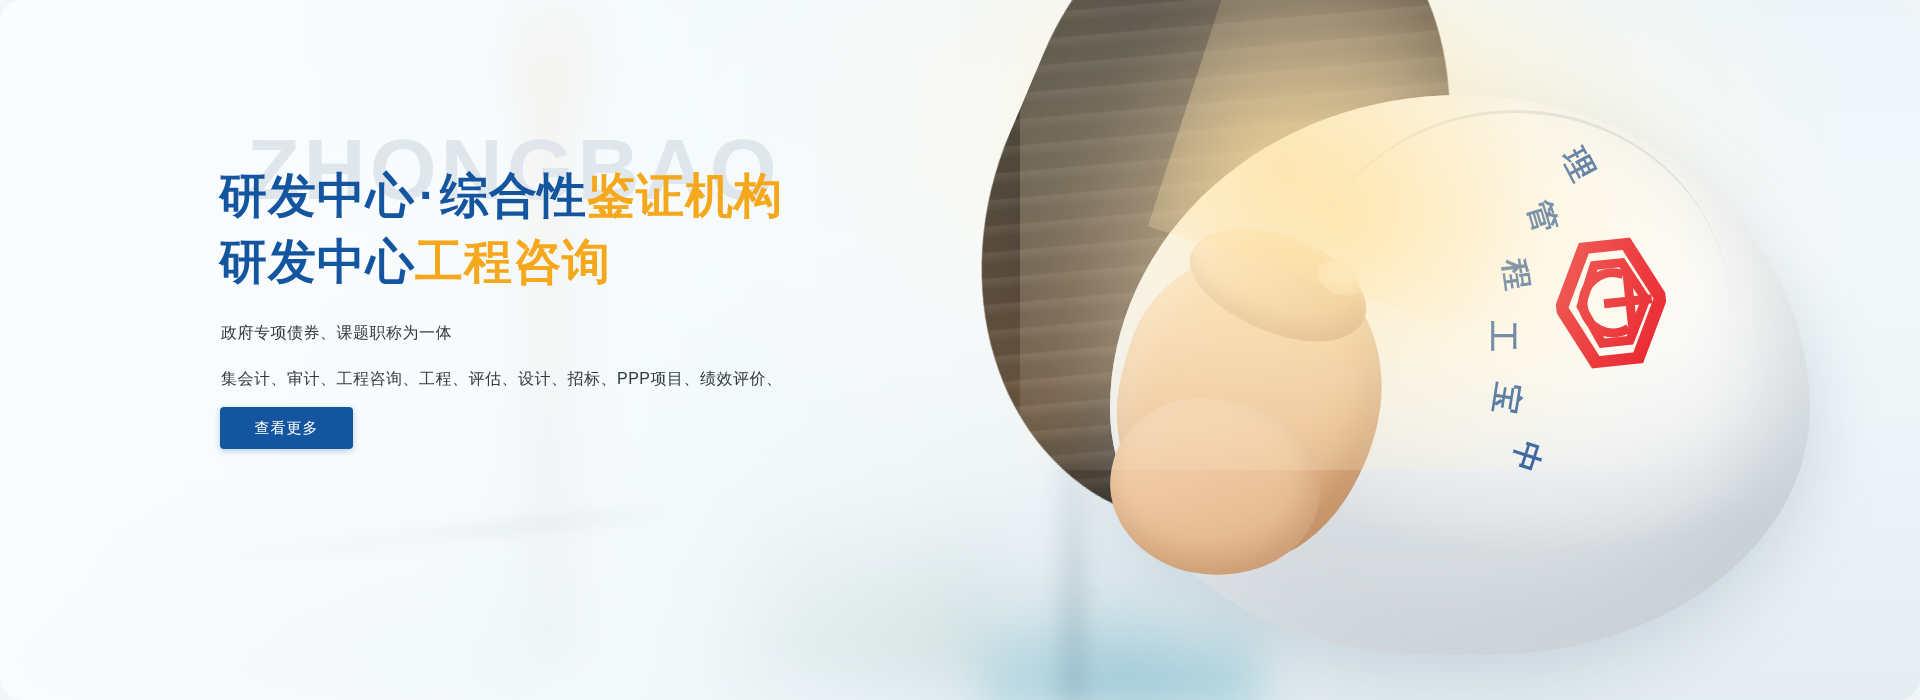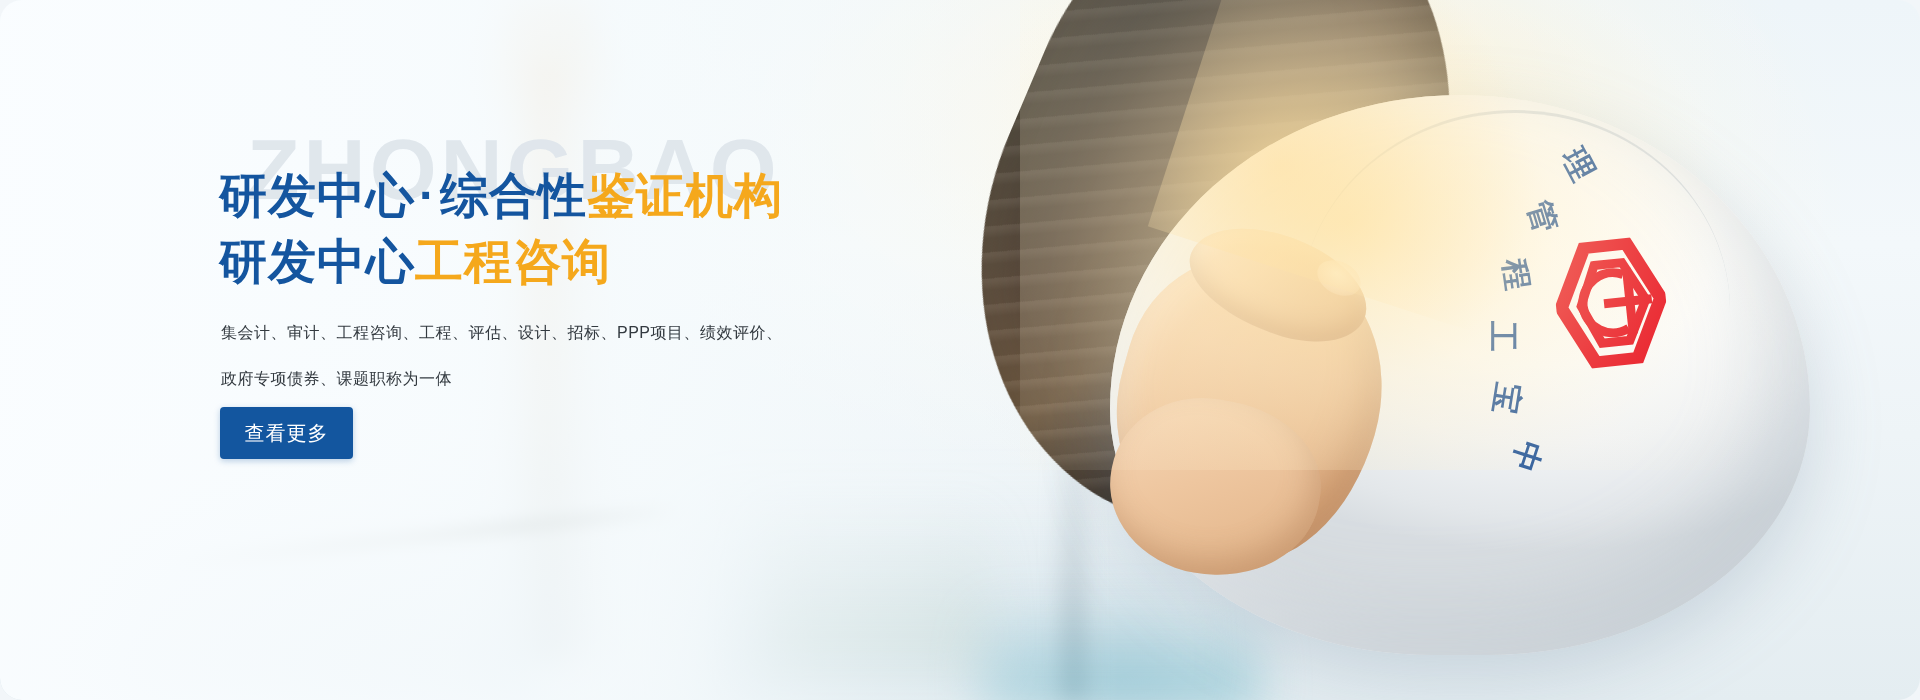--- a/index.html
+++ b/index.html
@@ -222,24 +222,24 @@
   .hl-dot    { color:#14559f; padding:0 4px; }
 
   .desc { position:absolute; left:2px; top:310px; width:700px; }
   .desc-line {
     font-size:16px; color:#333a40; line-height:46px; letter-spacing:.5px;
     white-space:nowrap;
   }
 
   .cta {
     position:absolute; left:1px; top:407px;
-    width:133px; height:52px;
+    width:133px; height:42px;
     background:#13569f;
     border:none; border-radius:4px;
-    color:#ffffff; font-size:20px; letter-spacing:1px;
+    color:#ffffff; font-size:15px; letter-spacing:1px;
     font-family:"Liberation Sans","DejaVu Sans",sans-serif;
     cursor:pointer;
     display:flex; align-items:center; justify-content:center;
     box-shadow:0 2px 6px rgba(19,86,159,.28);
   }
 </style>
 </head>
 <body>
 
 <div id="stage">
@@ -310,20 +310,20 @@
     <div class="headline">
       <div class="hl-line">
         <span class="hl-blue">研发中心</span><span class="hl-dot">·</span><span class="hl-blue">综合性</span><span class="hl-orange">鉴证机构</span>
       </div>
       <div class="hl-line">
         <span class="hl-blue">研发中心</span><span class="hl-orange">工程咨询</span>
       </div>
     </div>
 
     <div class="desc">
+      <div class="desc-line">政府专项债券、课题职称为一体</div>
       <div class="desc-line">集会计、审计、工程咨询、工程、评估、设计、招标、PPP项目、绩效评价、</div>
-      <div class="desc-line">政府专项债券、课题职称为一体</div>
     </div>
 
     <button class="cta">查看更多</button>
 
   </div>
 </div>
 
 </body></html>

